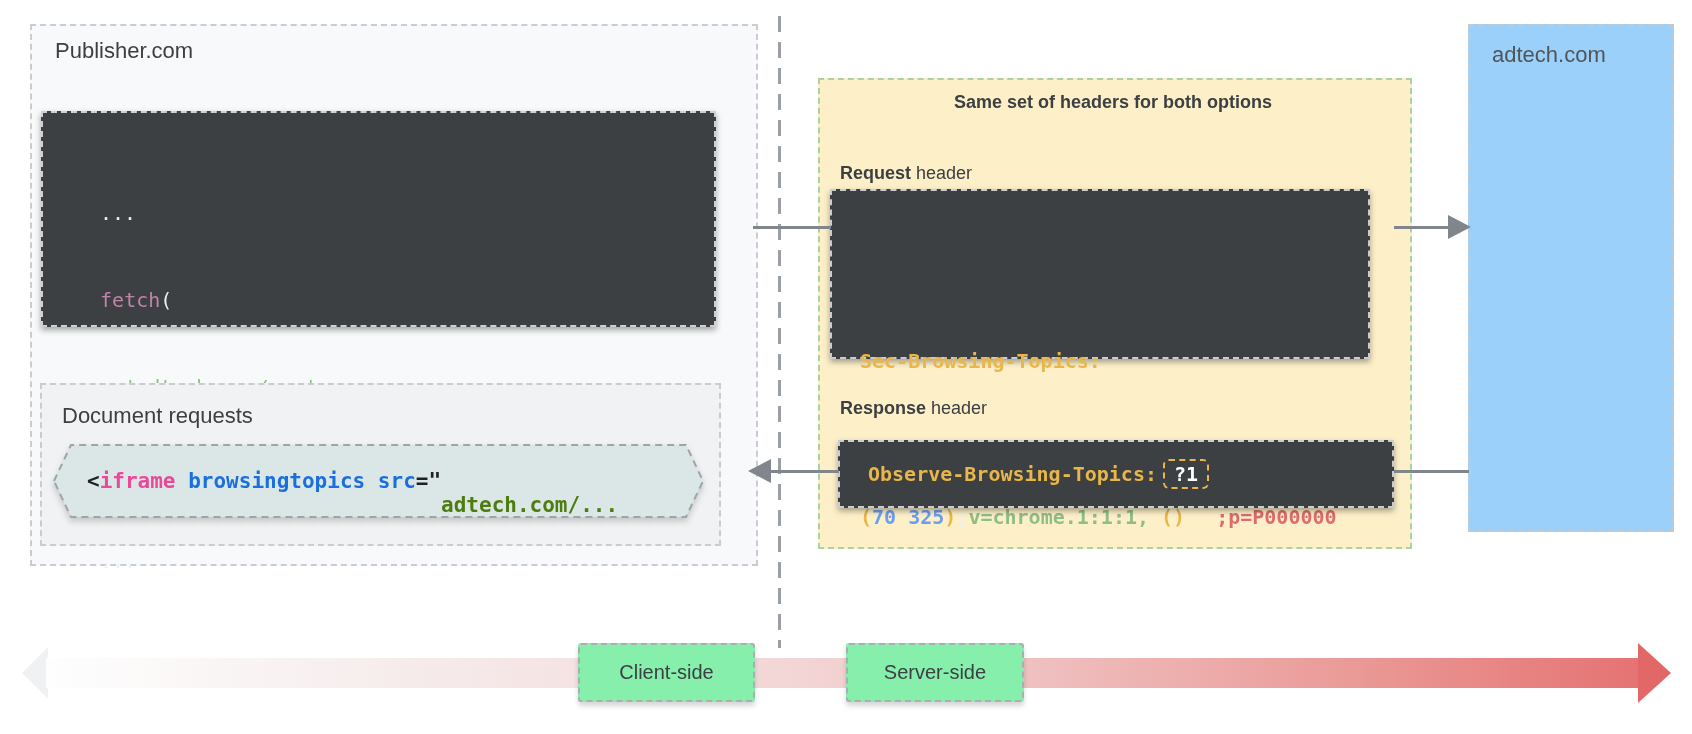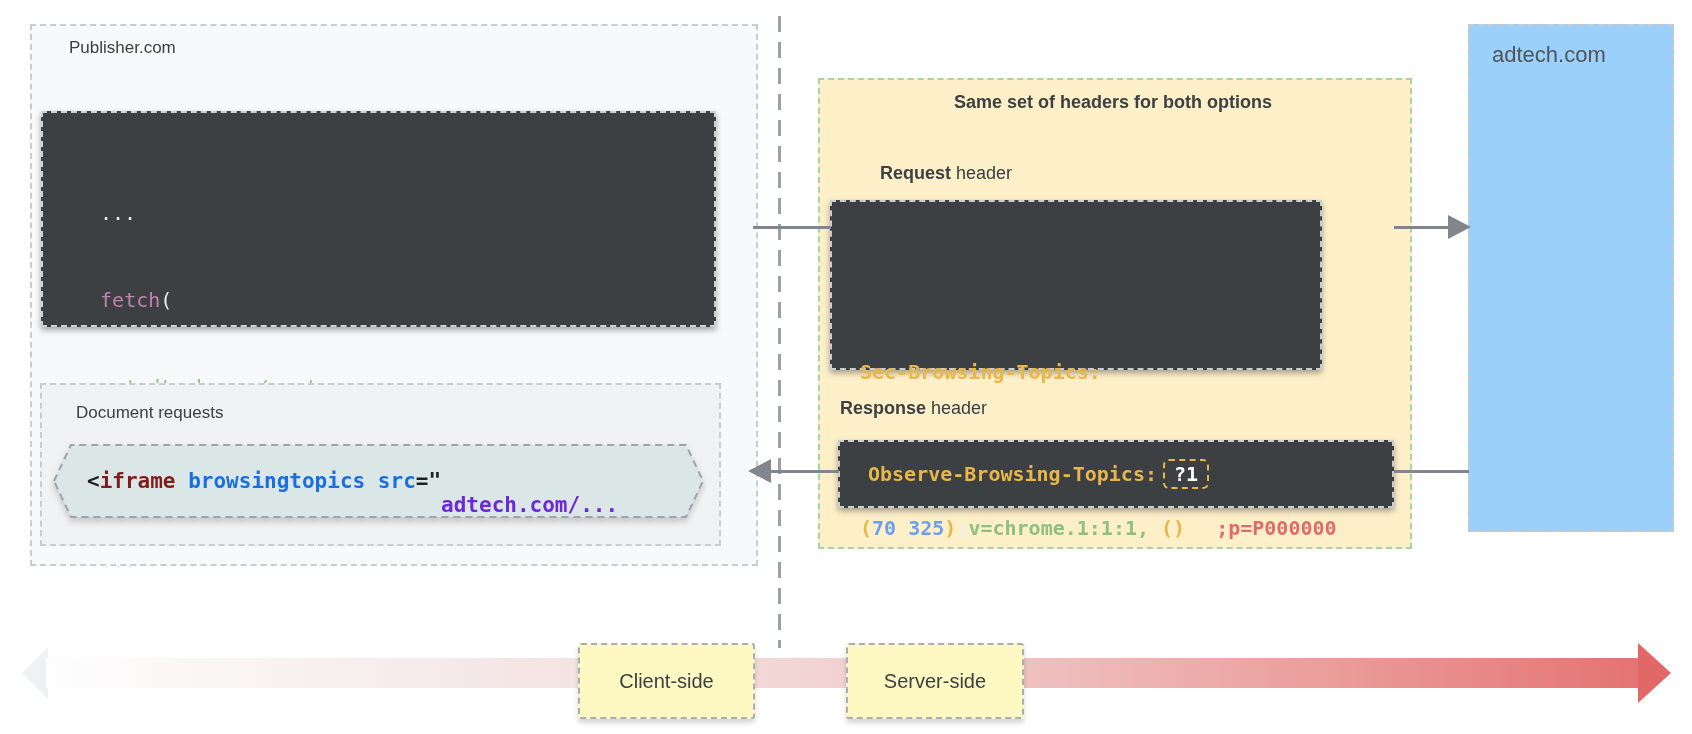--- a/index.html
+++ b/index.html
@@ -1,20 +1,20 @@
 <!DOCTYPE html>
 <html><head>
 <meta charset="utf-8">
 <style>
   html,body{margin:0;padding:0;background:#ffffff;font-family:"Liberation Sans",sans-serif;}
   #canvas{position:relative;width:1692px;height:734px;background:#ffffff;overflow:hidden;}
 
   
   .abs{position:absolute;}
-  .label{color:#3c4043;font-size:17px;margin-left:14px;}
+  .label{color:#3c4043;font-size:22px;}
   .mono{font-family:"DejaVu Sans Mono",monospace;white-space:pre;}
 
   
   #publisher-box{left:30px;top:24px;width:724px;height:538px;background:#f8f9fa;border:2px dashed #c9cdd1;}
   #publisher-label{left:55px;top:38px;}
   #fetch-block{left:41px;top:111px;width:675px;height:216px;background:#3c4043;border:2px dashed #cdd1d5;
     box-shadow:0 3px 6px rgba(0,0,0,.35);padding:28px 0 0 45px;box-sizing:border-box;
     font-size:20px;line-height:29px;}
   #docreq-box{left:40px;top:383px;width:677px;height:159px;background:#f0f2f3;border:2px dashed #c9cdd1;}
   #docreq-label{left:62px;top:403px;}
@@ -25,24 +25,24 @@
 
   
   #divider{left:778px;top:16px;width:3px;height:632px;
     background:repeating-linear-gradient(180deg,#9aa0a6 0 16px,transparent 16px 26px);}
 
   
   #yellow-box{left:818px;top:78px;width:590px;height:467px;background:#fdf0c9;border:2px dashed #a9d3a4;}
   #yellow-title{left:818px;top:92px;width:590px;text-align:center;font-weight:bold;font-size:18px;color:#3c4043;}
   .hdr-label{font-size:18px;color:#3c4043;}
   .hdr-label b{font-weight:bold;}
-  #request-label{left:880px;top:163px;}
+  #request-label{left:840px;top:163px;}
   #response-label{left:840px;top:398px;}
   .dark-box{background:#3c4043;border:2px dashed #c9cdd2;box-shadow:0 3px 6px rgba(0,0,0,.35);box-sizing:border-box;}
-  #request-box{left:830px;top:200px;width:492px;height:170px;padding:40px 0 0 28px;
+  #request-box{left:830px;top:189px;width:540px;height:170px;padding:40px 0 0 28px;
     font-size:20px;font-weight:bold;line-height:52px;}
   #response-box{left:838px;top:440px;width:556px;height:68px;display:flex;align-items:center;
     padding-left:28px;font-size:20px;font-weight:bold;}
 
   
   #adtech-box{left:1468px;top:24px;width:202px;height:504px;background:#9ad0f9;border:2px dashed #c4c9cd;}
   #adtech-label{left:1492px;top:42px;font-size:22px;color:#50555a;}
 
   
   .hline{height:3px;background:#80868b;}
@@ -55,38 +55,38 @@
     border-top:12px solid transparent;border-bottom:12px solid transparent;}
   #resp-line-right{left:1394px;top:470px;width:75px;}
 
   
   #timeline-band{left:46px;top:658px;width:1594px;height:30px;
     background:linear-gradient(90deg,#fefefe 0%,#f6ecec 22%,#f4dcdc 42%,#efc0c0 62%,#ea9a97 82%,#e57373 100%);}
   #timeline-head-r{left:1638px;top:643px;width:0;height:0;border-left:33px solid #e26868;
     border-top:30px solid transparent;border-bottom:30px solid transparent;}
   #timeline-head-l{left:22px;top:647px;width:0;height:0;border-right:26px solid #eff1f3;
     border-top:26px solid transparent;border-bottom:26px solid transparent;}
-  .axis-chip{top:643px;height:76px;background:#fef9c3;border:2px dashed #aaaeb3;border-radius:3px;
+  .axis-chip{top:643px;height:59px;background:#86efac;border:2px dashed #aaaeb3;border-radius:3px;
     box-shadow:0 4px 5px rgba(0,0,0,.16);display:flex;align-items:center;justify-content:center;
     font-size:20px;color:#3c4043;box-sizing:border-box;}
   #client-chip{left:578px;width:177px;}
   #server-chip{left:846px;width:178px;}
 
   
   .tok-white{color:#eceff1;}
   .tok-pink{color:#c183ab;}
   .tok-green{color:#8fbe84;}
   .tok-blue{color:#6c9ef0;}
   .tok-gold{color:#e9b64a;}
   .tok-red{color:#dd6d6d;margin-left:31px;}
   .tok-boxed{color:#ffffff;border:2px dashed #e9b64a;border-radius:6px;padding:1px 9px;margin-left:6px;}
   .tok-dark{color:#202124;}
-  .tok-red2{color:#7f1d1d;}
+  .tok-red2{color:#ec4899;}
   .tok-blue2{color:#1a6fe0;}
-  .tok-green2{color:#6d28d9;margin-top:48px;}
+  .tok-green2{color:#4d7c0f;margin-top:48px;}
 </style>
 </head>
 <body>
 
 <div id="canvas">
 
   <div class="abs" id="publisher-box"></div>
   <div class="abs label" id="publisher-label">Publisher.com</div>
 
   <div class="abs mono" id="fetch-block">

